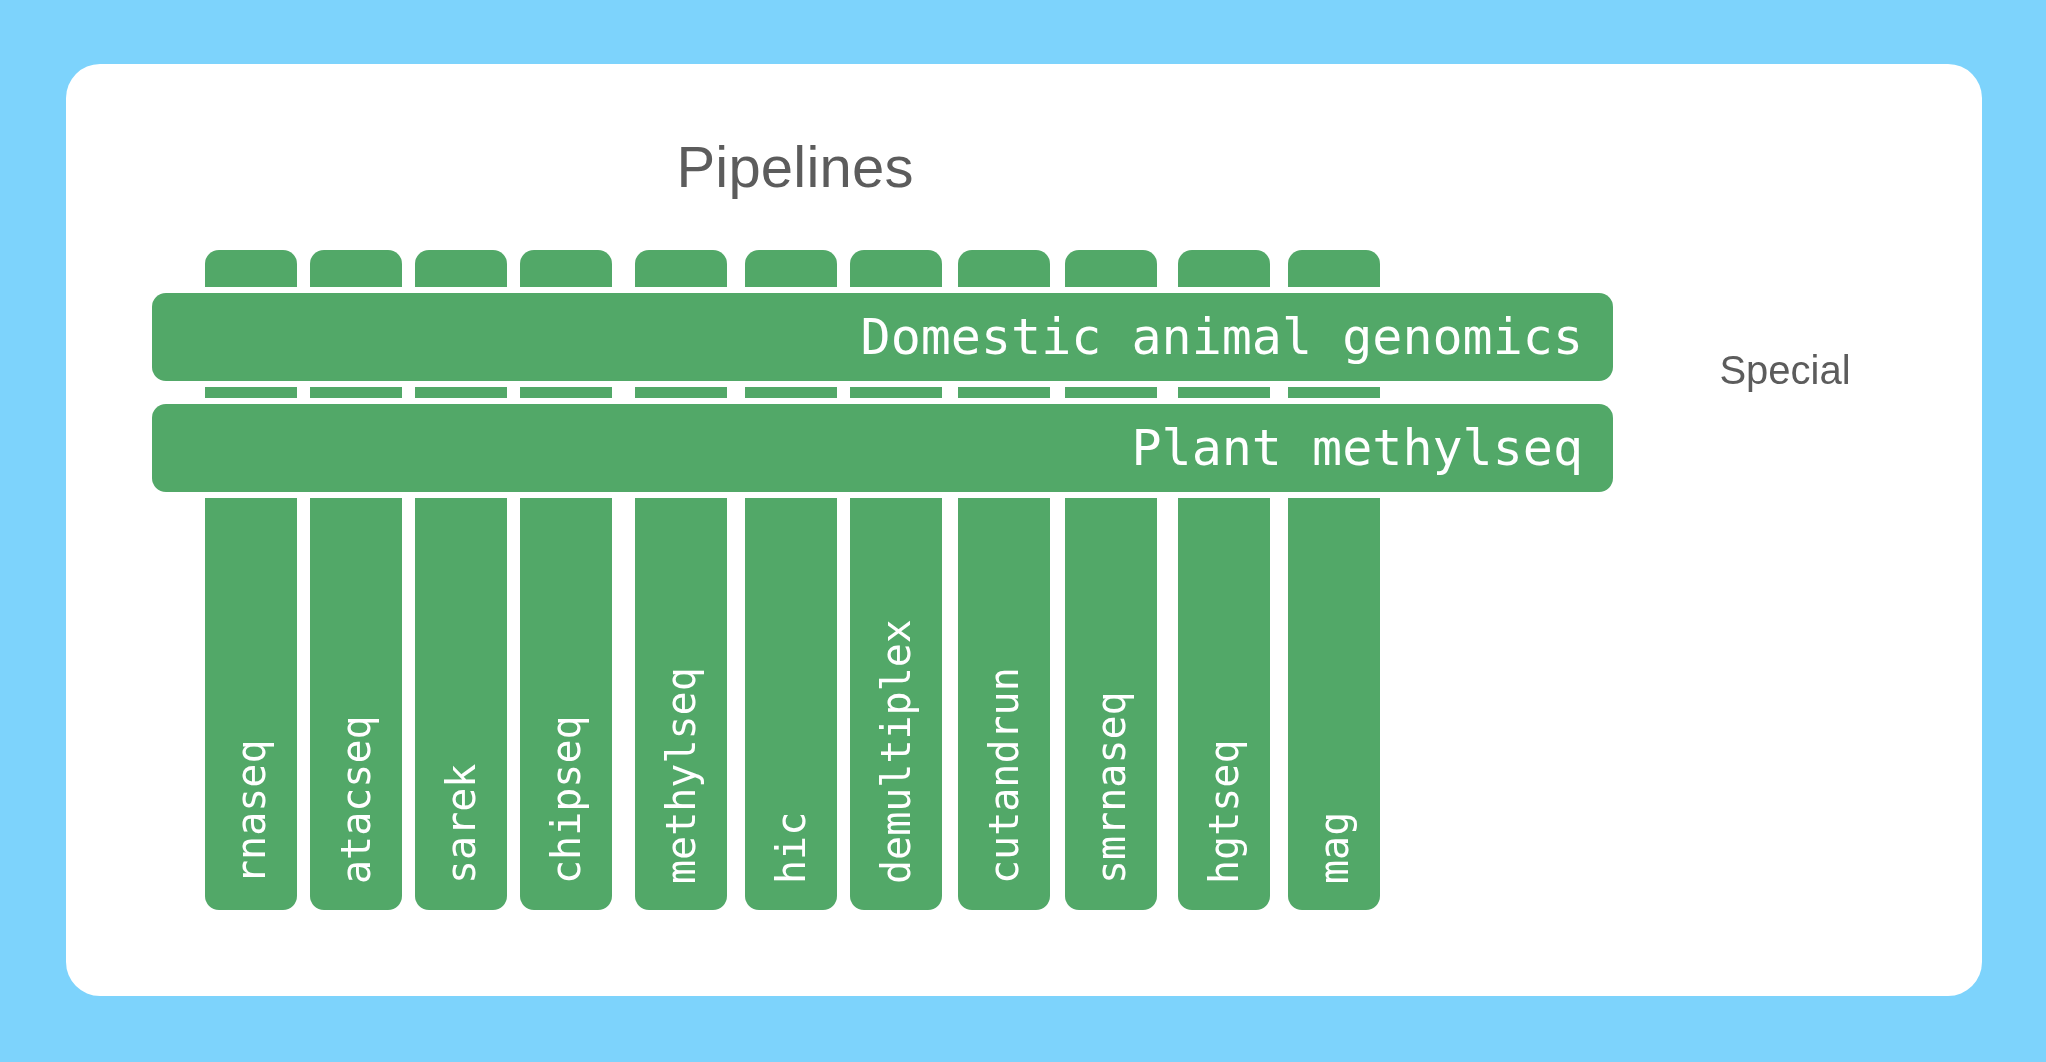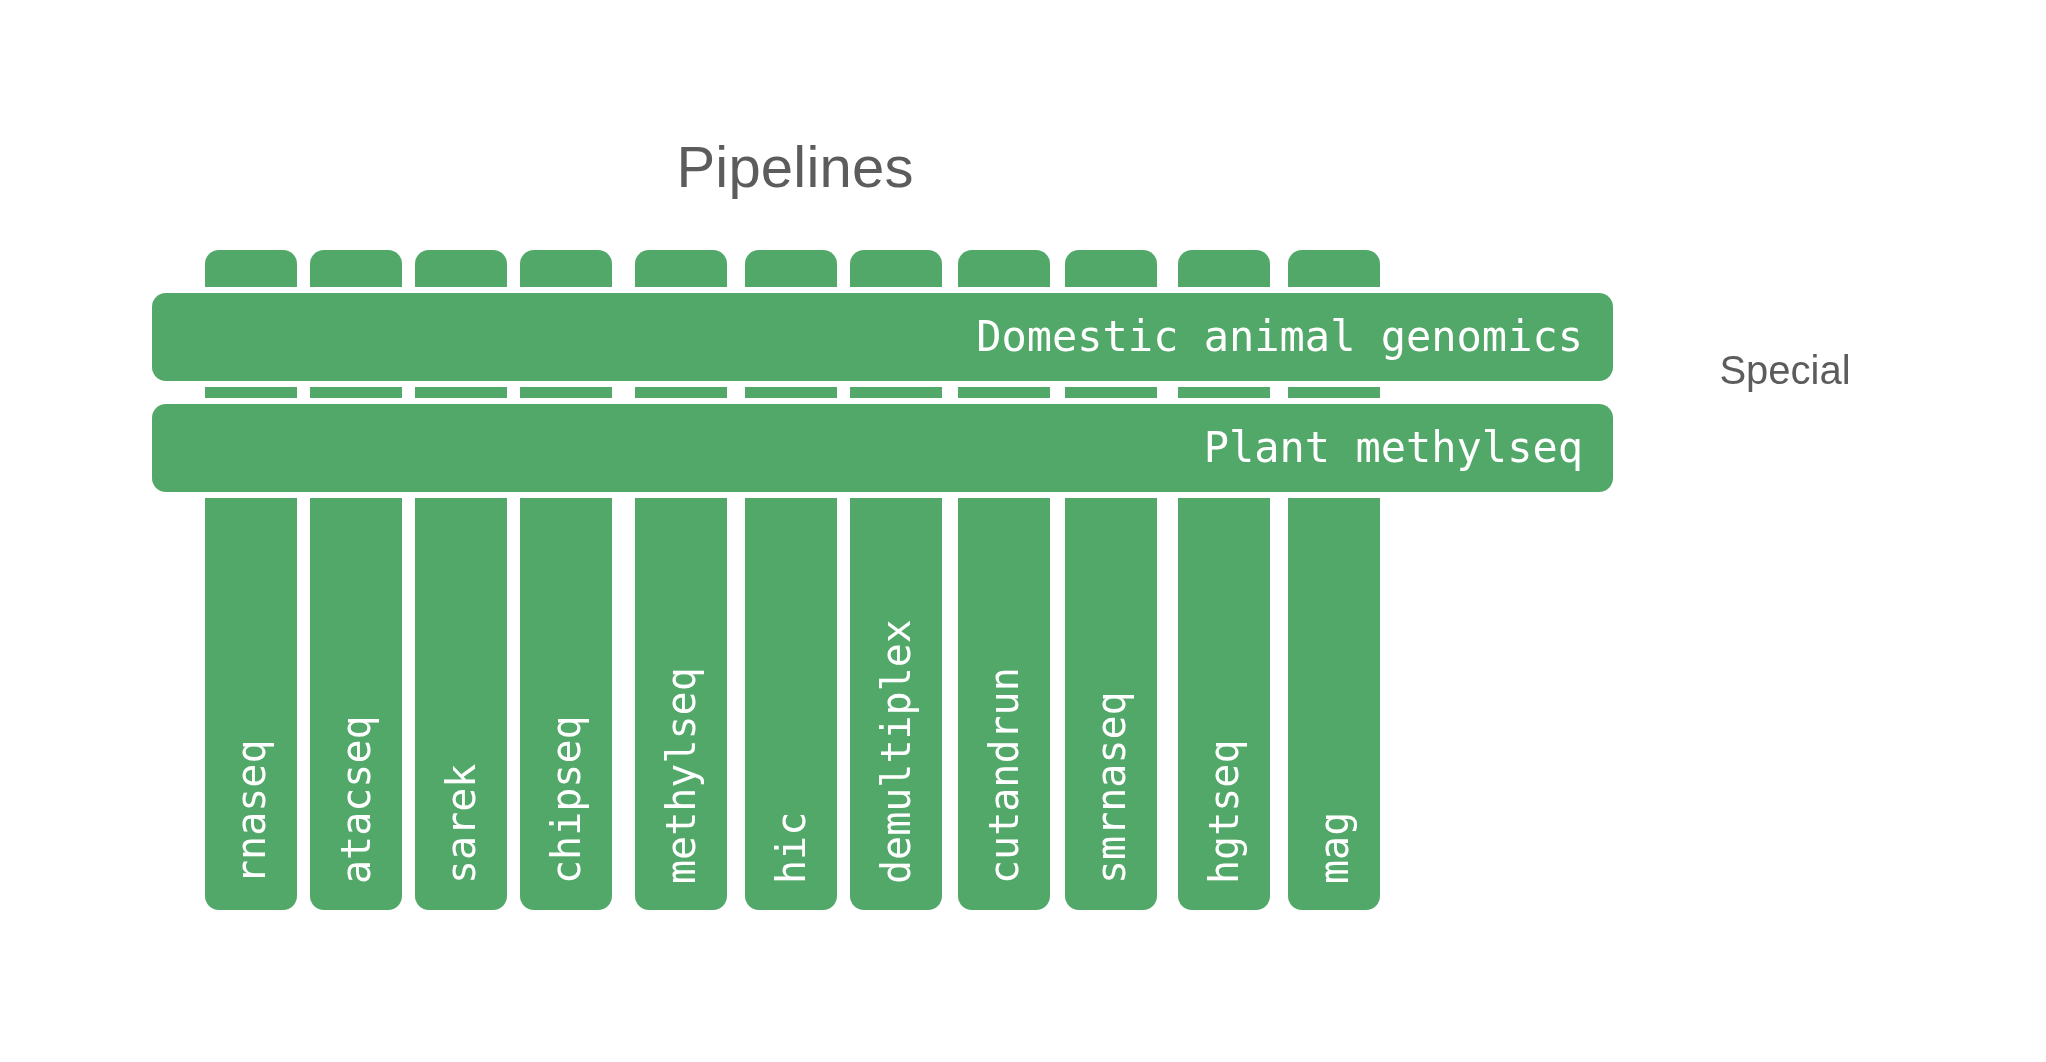--- a/index.html
+++ b/index.html
@@ -11,21 +11,21 @@
     width: 2046px;
     height: 1062px;
     overflow: hidden;
     font-family: "Liberation Sans", sans-serif;
   }
 
   #stage {
     position: relative;
     width: 2046px;
     height: 1062px;
-    background: #ffffff;
+    background: #7dd3fc;
   }
 
   
   #card {
     position: absolute;
     left: 66px;
     top: 64px;
     width: 1916px;
     height: 932px;
     background: #ffffff;
@@ -109,21 +109,21 @@
     box-shadow: 0 0 0 6px #ffffff;
   }
   .hbar-label {
     position: absolute;
     right: 30px;
     top: 0;
     height: 88px;
     line-height: 88px;
     color: #ffffff;
     font-family: "DejaVu Sans Mono", "Liberation Mono", monospace;
-    font-size: 42px;
+    font-size: 50px;
     white-space: nowrap;
   }
 </style>
 </head>
 <body>
 
 <div id="stage">
 
   <div id="card"></div>
 

